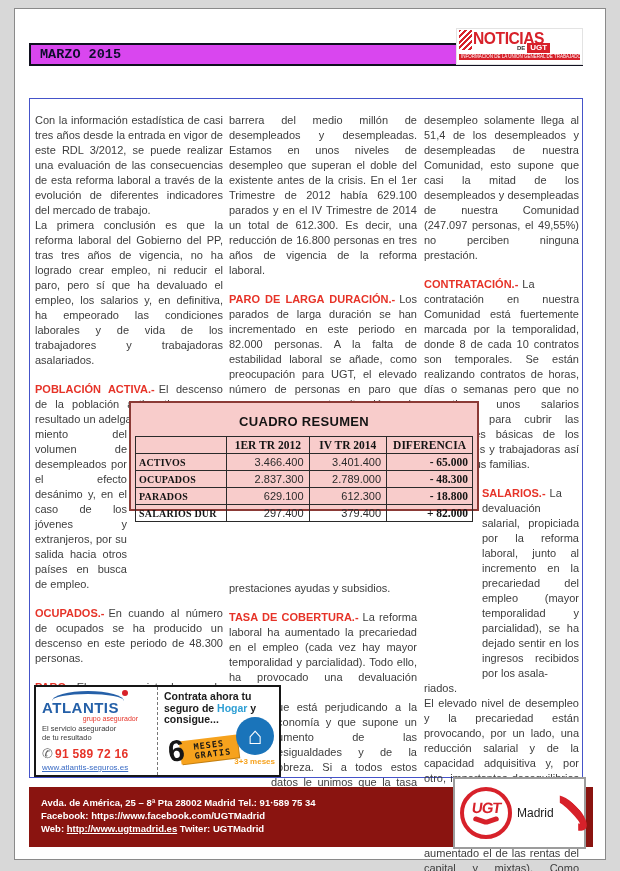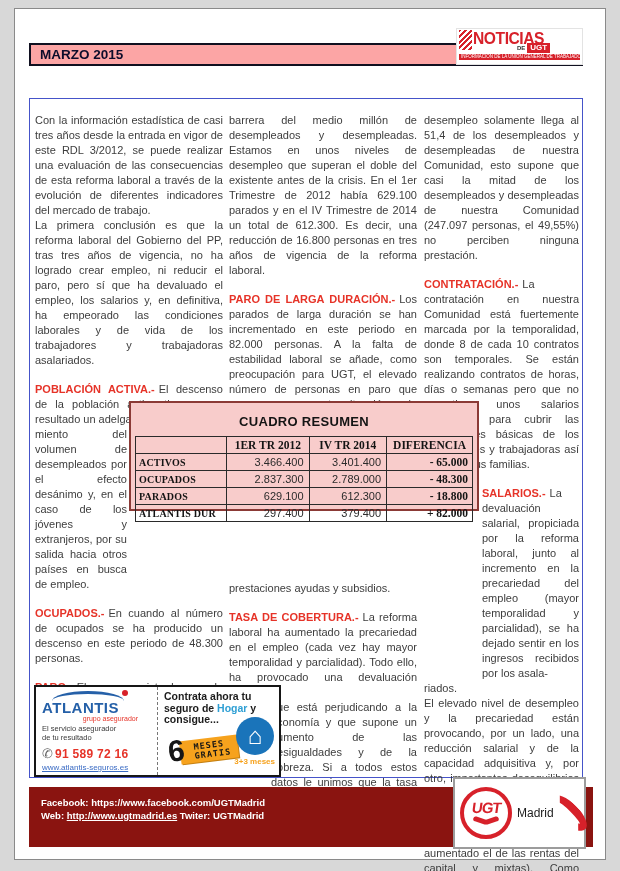--- a/index.html
+++ b/index.html
@@ -3,22 +3,22 @@
 <meta charset="utf-8">
 <style>
   * { margin:0; padding:0; box-sizing:border-box; }
   html,body { width:620px; height:871px; }
   body { background:#d8d8d8; font-family:"Liberation Sans", sans-serif; position:relative; }
   .page { position:absolute; left:14px; top:8px; width:592px; height:852px;
           background:#fff; border:1px solid #8a8a8a; }
 
   
   .datebar { position:absolute; left:14px; top:34px; width:554px; height:23px;
-             background:#fca5a5; border:2px solid #101020; z-index:2;
-             font-family:Liberation Sans, sans-serif; font-weight:bold; font-size:13.5px;
+             background:#d946ef; border:2px solid #101020; z-index:2;
+             font-family:Liberation Mono, monospace; font-weight:bold; font-size:13.5px;
              color:#0d0d2b; line-height:20px; padding-left:9px; }
   .masthead-logo { position:absolute; left:441px; top:19px; width:127px; height:37px;
                    background:#fff; z-index:3; border:1px solid #e3e3e3; padding:1px 2px; }
   .logo-row { display:flex; align-items:flex-start; }
   .logo-stripes { width:13px; height:20px; margin-right:1px;
                   background:repeating-linear-gradient(135deg,#d7212a 0 2px,#fff 2px 4px); }
   .logo-title { color:#d7212a; font-weight:bold; font-size:17px; line-height:17px;
                 letter-spacing:-.5px; transform:scaleX(.92); transform-origin:left; white-space:nowrap; }
   .logo-sub { display:flex; justify-content:flex-end; align-items:center; gap:2px; margin-top:-4px; }
   .logo-de { font-size:6px; color:#333; font-weight:bold; }
@@ -203,21 +203,21 @@
         <td class="num">2.789.000</td>
         <td class="dif">- 48.300</td>
       </tr>
       <tr>
         <td class="lbl">PARADOS</td>
         <td class="num">629.100</td>
         <td class="num">612.300</td>
         <td class="dif">- 18.800</td>
       </tr>
       <tr>
-        <td class="lbl">ATLANTIS DUR</td>
+        <td class="lbl">SALARIOS DUR</td>
         <td class="num">297.400</td>
         <td class="num">379.400</td>
         <td class="dif">+ 82.000</td>
       </tr>
     </tbody>
       </table>
   </div>
 
   <div class="adbox">
     <div class="ad-left">
@@ -244,20 +244,21 @@
         <span class="tag-6">6</span>
         <div class="tag-txt">MESES</div>
         <div class="tag-txt">GRATIS</div>
       </div>
       <div class="promo-circle">⌂</div>
       <div class="promo-note">3+3 meses</div>
     </div>
   </div>
 
   <div class="footer-bar">
+    <div>Avda. de América, 25 – 8ª Pta   28002 Madrid   Tel.: 91·589 75 34</div>
     <div>
       <span>Facebook:</span>
       <span>https://www.facebook.com/UGTMadrid</span>
     </div>
     <div>
       <span>Web:</span>
       <span class="u">http://www.ugtmadrid.es</span>
       <span>Twiter:</span>
       <span>UGTMadrid</span>
     </div>

